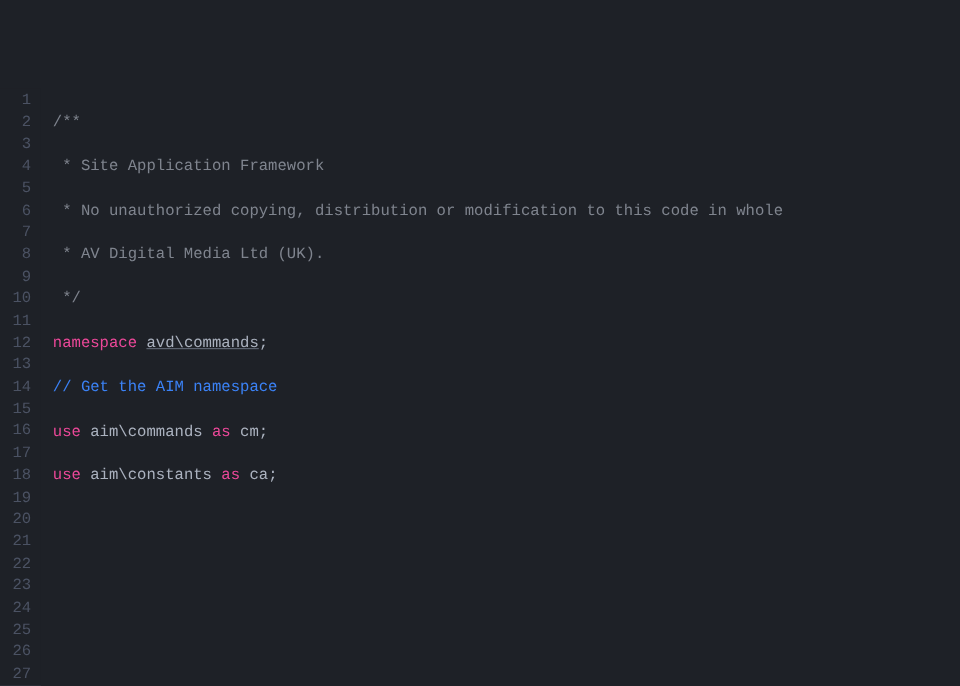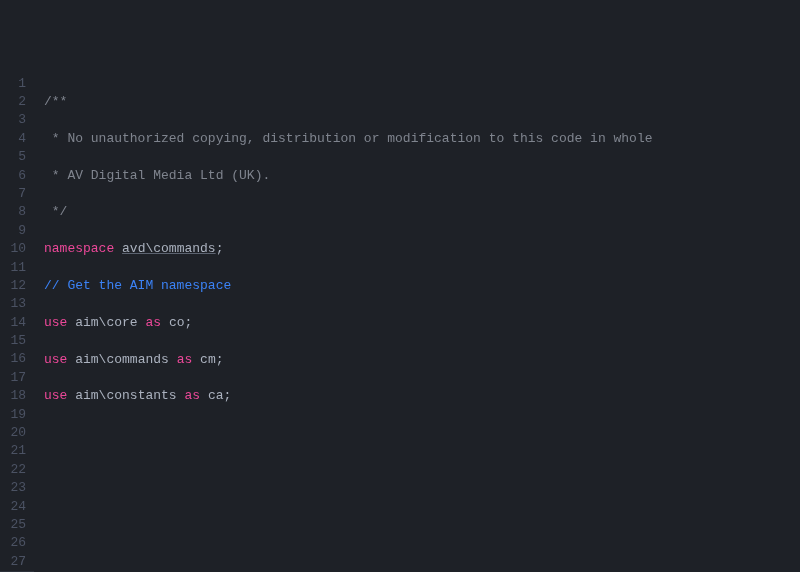--- a/index.html
+++ b/index.html
@@ -54,26 +54,26 @@
 </style>
 </head>
 <body>
 
 
 
 <div class="editor">
   <div class="gutter" id="gutter"><div class="ln">1</div><div class="ln">2</div><div class="ln">3</div><div class="ln">4</div><div class="ln">5</div><div class="ln">6</div><div class="ln">7</div><div class="ln">8</div><div class="ln">9</div><div class="ln">10</div><div class="ln">11</div><div class="ln">12</div><div class="ln">13</div><div class="ln">14</div><div class="ln">15</div><div class="ln">16</div><div class="ln">17</div><div class="ln">18</div><div class="ln">19</div><div class="ln">20</div><div class="ln">21</div><div class="ln">22</div><div class="ln">23</div><div class="ln">24</div><div class="ln">25</div><div class="ln">26</div><div class="ln">27</div><div class="ln hl">28</div></div>
   <div class="code">
 <div class="line"><span class="doc">/**</span></div>
+<div class="line"><span class="doc"> * Site Application Framework</span></div>
 <div class="line"><span class="doc"> * No unauthorized copying, distribution or modification to this code in whole</span></div>
 <div class="line"><span class="doc"> * AV Digital Media Ltd (UK).</span></div>
 <div class="line"><span class="doc"> */</span></div>
 <div class="line"><span class="kw">namespace</span> <span class="id">avd\commands</span><span class="op">;</span></div>
 <div class="line"><span class="cm">// Get the AIM namespace</span></div>
-<div class="line"><span class="kw">use</span> <span class="ns">aim\core</span> <span class="kw">as</span> <span class="ns">co</span><span class="op">;</span></div>
 <div class="line"><span class="kw">use</span> <span class="ns">aim\commands</span> <span class="kw">as</span> <span class="ns">cm</span><span class="op">;</span></div>
 <div class="line"><span class="kw">use</span> <span class="ns">aim\constants</span> <span class="kw">as</span> <span class="ns">ca</span><span class="op">;</span></div>
 <div class="line">   </div>
 
 
 
 
 
 
 

